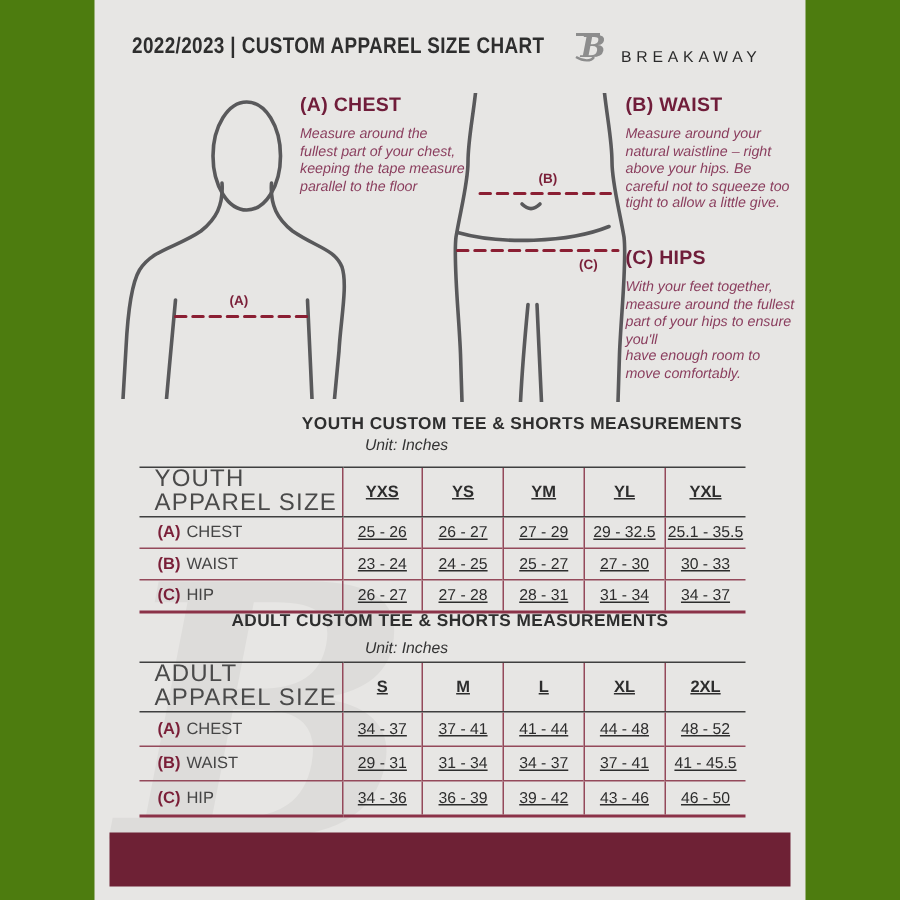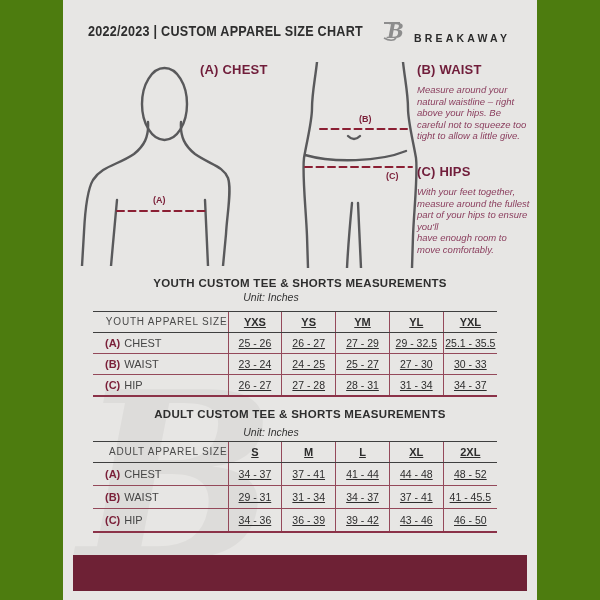--- a/index.html
+++ b/index.html
@@ -6,21 +6,21 @@
   body{width:600px;height:600px;background:#000;position:relative;overflow:hidden;
        font-family:"Liberation Sans",sans-serif;}
   .canvas{position:absolute;inset:0;width:600px;height:600px;background:#4d7c0f;}
   .page{position:absolute;left:63px;top:0;width:474px;height:600px;background:#e7e6e4;}
 
   
   .page-title{position:absolute;left:25px;top:22px;font-size:15px;font-weight:bold;
       color:#2e2e2e;letter-spacing:.3px;white-space:nowrap;transform:scaleX(.84);
       transform-origin:left center;}
   .brand{position:absolute;left:318px;top:16px;display:flex;align-items:center;gap:7px;}
-  .brand-name{font-size:10.5px;font-weight:bold;color:#2b2b2b;letter-spacing:3.2px;margin-top:16px;}
+  .brand-name{font-size:10.5px;font-weight:normal;color:#2b2b2b;letter-spacing:3.2px;margin-top:16px;}
 
   
   .fig{position:absolute;}
   .fig path, .fig ellipse{fill:none;stroke:#59595b;stroke-width:2.4;stroke-linecap:round;}
   .fig .dash{stroke:#8b1f33;stroke-width:2;stroke-dasharray:7 4.5;}
   .fig-label{position:absolute;font-size:9px;font-weight:bold;color:#7a1f38;}
 
   
   .guide{position:absolute;color:#8a3d5d;}
   .guide h3{margin:0 0 7px 0;font-size:13px;font-weight:bold;color:#701d3a;letter-spacing:.2px;}
@@ -33,21 +33,21 @@
       font-style:italic;color:#333;z-index:1;}
 
   
   .size-table{position:absolute;left:30px;width:404px;border-collapse:collapse;
       table-layout:fixed;z-index:1;}
   .size-table th,.size-table td{height:20px;line-height:1;vertical-align:middle;padding:0;}
   .size-table thead th{border-top:1px solid #3f3f3f;border-bottom:1px solid #3f3f3f;}
   .size-table tbody tr:not(:first-child) td{border-top:1px solid #94495a;}
   .size-table tbody tr:last-child td{border-bottom:2px solid #8b3248;}
   .size-table th + th,.size-table td + td{border-left:1px solid #94495a;text-decoration:underline;}
-  .size-table .col-label{text-align:right;padding-left:10px;font-size:10px;font-weight:normal;
+  .size-table .col-label{text-align:left;padding-left:10px;font-size:16px;font-weight:normal;
       color:#4a4a4a;letter-spacing:.8px;}
   .size-table .size-h{font-size:11px;font-weight:bold;color:#2d2d2d;text-align:center;}
   .size-table .row-label{text-align:left;padding-left:12px;font-size:11px;color:#454545;}
   .size-table .pfx{font-weight:bold;color:#7a1f38;margin-right:4px;}
   .size-table .val{text-align:center;font-size:10.5px;color:#2d2d2d;border-radius:10px;}
   .adult-table td{height:22px;}
 
   .watermark{position:absolute;left:15px;top:360px;font-size:235px;line-height:1;
       font-family:"DejaVu Serif",serif;font-style:italic;font-weight:bold;
       color:#dddcda;z-index:0;}
@@ -89,32 +89,33 @@
       <path d="M59 141 C57 162, 55 186, 54 206"></path>
       <path d="M65 141 C66 162, 67 186, 68 206"></path>
       <path class="dash" d="M27 67 L114 67"></path>
       <path class="dash" d="M12 105 L119 105"></path>
     </svg>
     <div class="fig-label" style="left:296px;top:114px;">(B)</div>
     <div class="fig-label" style="left:323px;top:171px;">(C)</div>
 
     <div class="guide" style="left:137px;top:62px;width:112px;">
       <h3>(A) CHEST</h3>
+      <p>Measure around the fullest part of your chest, keeping the tape measure parallel to the floor</p>
     </div>
     <div class="guide" style="left:354px;top:62px;width:114px;">
       <h3>(B) WAIST</h3>
       <p>Measure around your natural waistline – right above your hips. Be careful not to squeeze too tight to allow a little give.</p>
     </div>
     <div class="guide" style="left:354px;top:164px;width:114px;">
       <h3>(C) HIPS</h3>
       <p>With your feet together, measure around the fullest part of your hips to ensure you'll
 have enough room to move comfortably.</p>
     </div>
 
-    <div class="sec-title" style="top:277px;">YOUTH CUSTOM TEE &amp; SHORTS MEASUREMENTS</div>
+    <div class="sec-title" style="top:277px;margin-left:48px;">YOUTH CUSTOM TEE &amp; SHORTS MEASUREMENTS</div>
     <div class="sec-unit" style="top:291px;">Unit: Inches</div>
 
     <table class="size-table" style="top:311px;">
       <colgroup>
         <col style="width:135px;">
           <col style="width:53.8px;">
           <col style="width:53.8px;">
         <col style="width:53.8px;">
           <col style="width:53.8px;">
           <col style="width:53.8px;">

